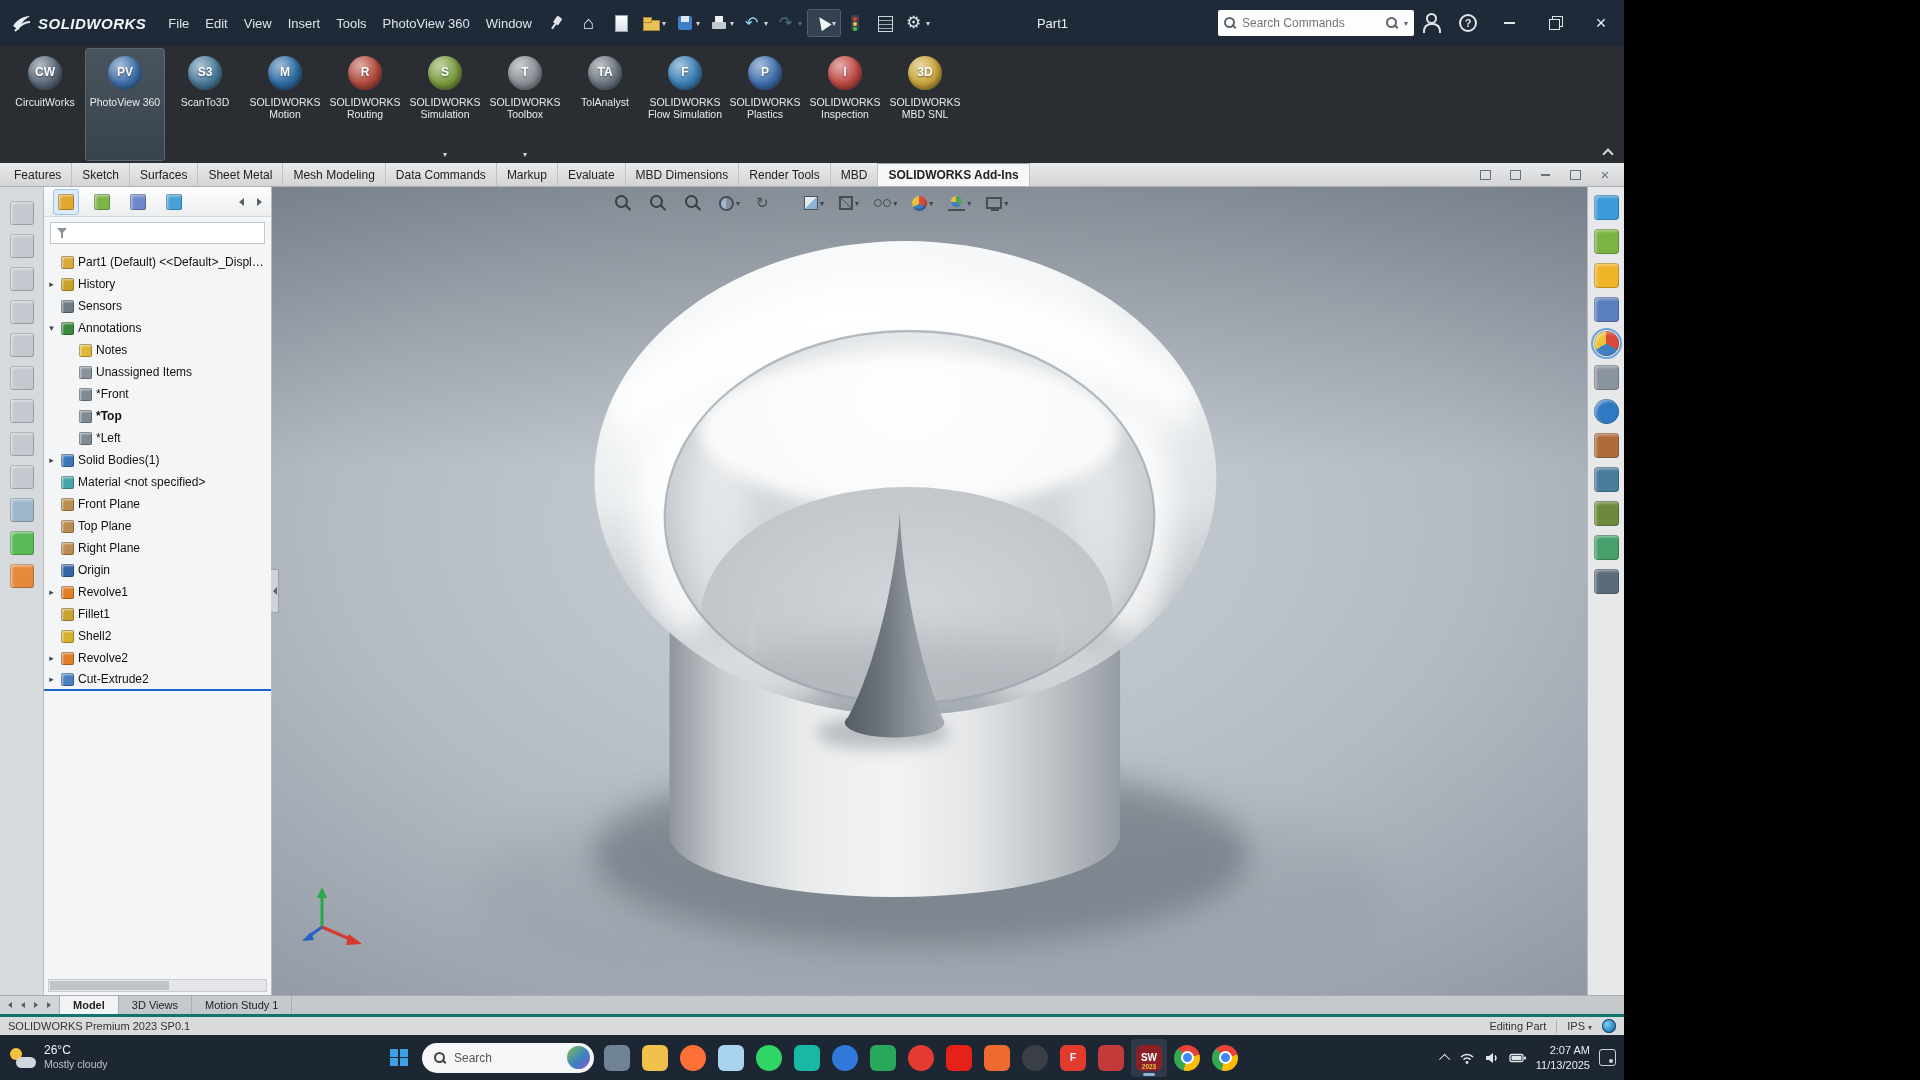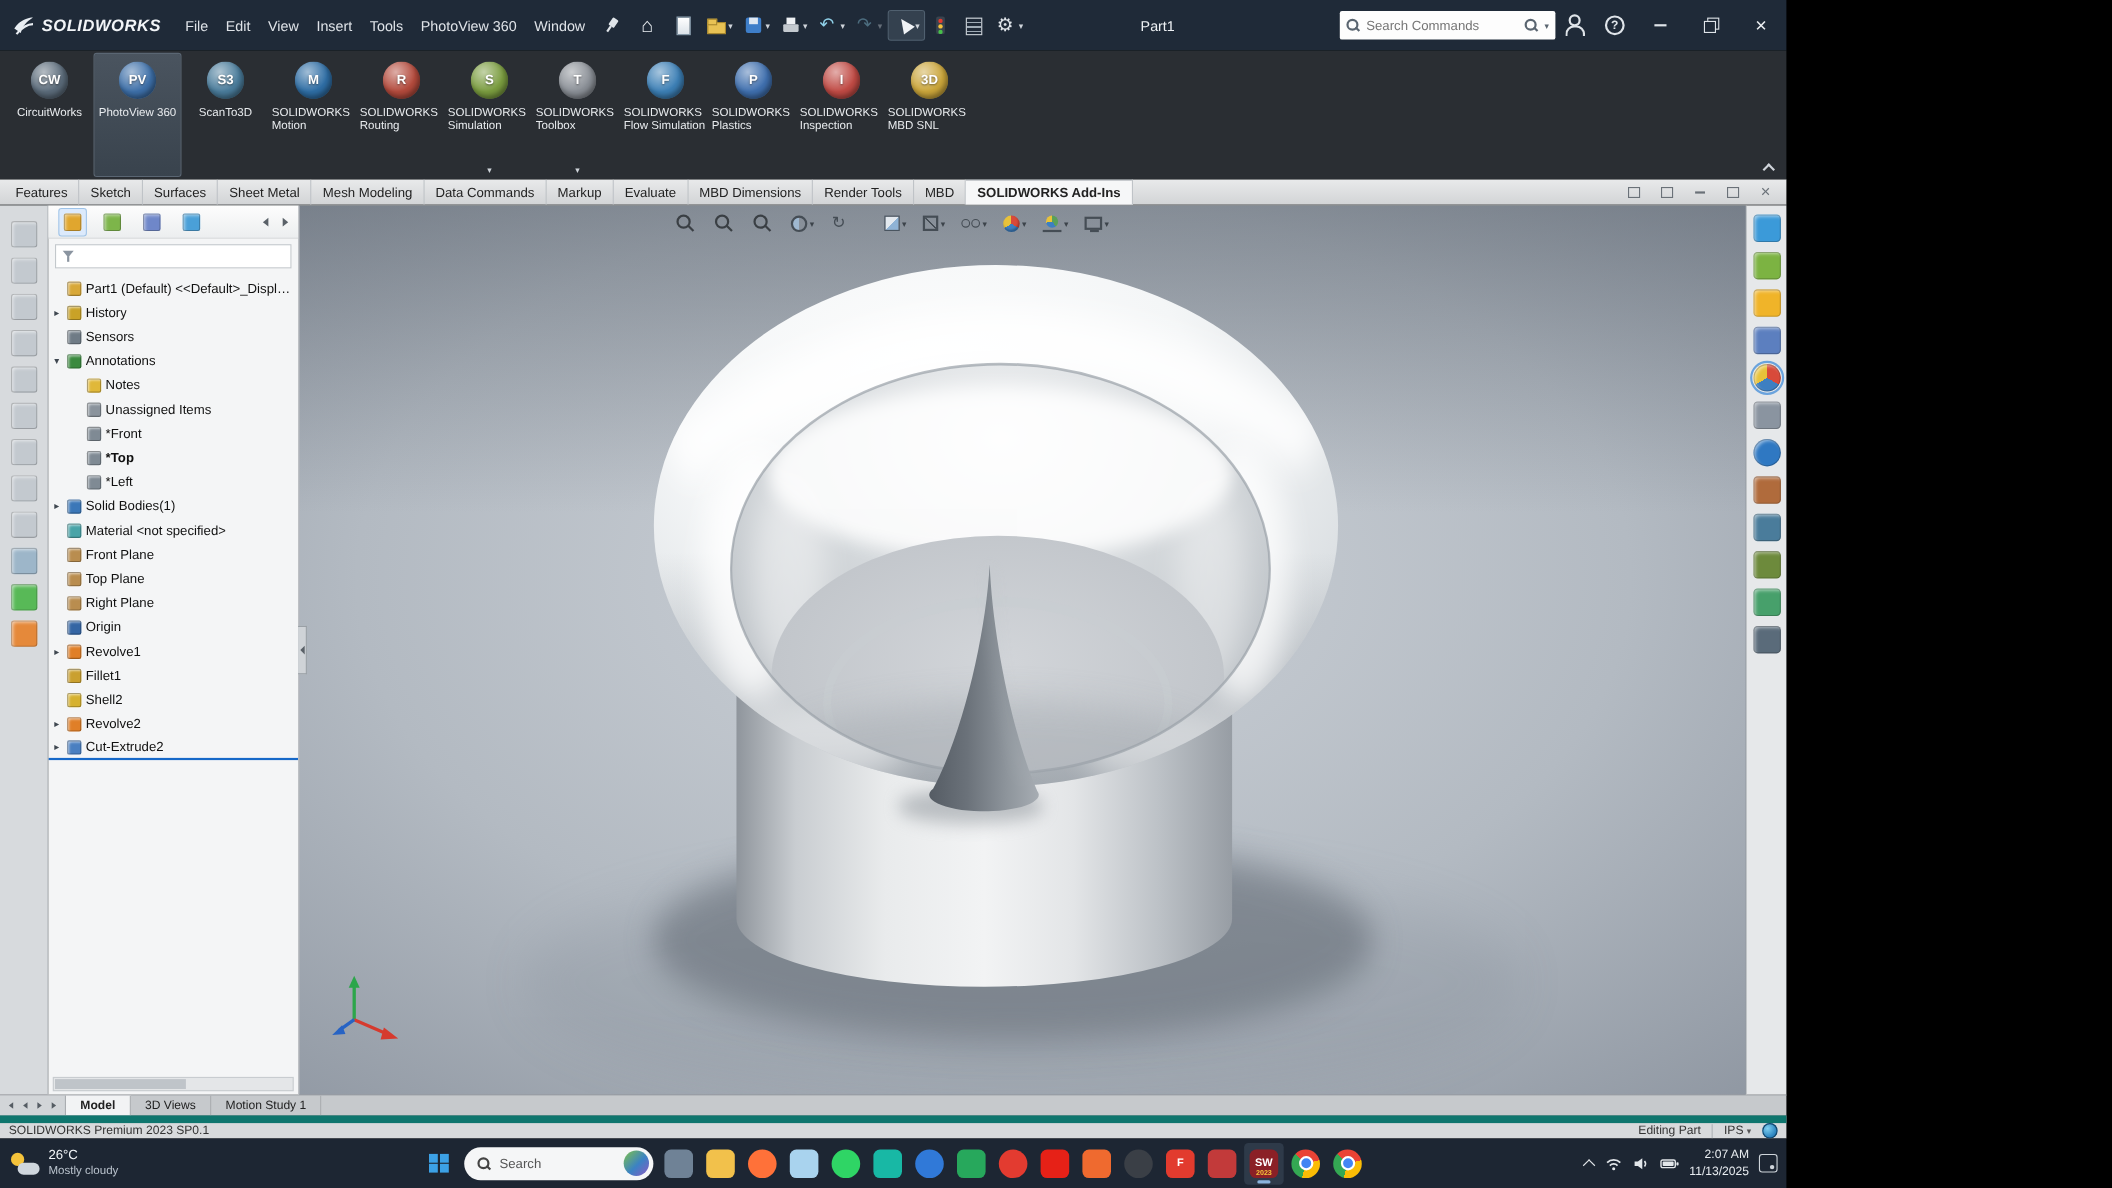--- a/index.html
+++ b/index.html
@@ -53,21 +53,21 @@
   .user-icon::after { content:""; position:absolute; width:14px; height:8px; border:2px solid #dfe4e9; border-bottom:none; border-radius:8px 8px 0 0; left:1px; bottom:0; }
   .help-icon { width:18px; height:18px; border:2px solid #dfe4e9; border-radius:50%; display:flex; align-items:center; justify-content:center; font-size:11px; font-weight:bold; color:#dfe4e9; }
   .win-btn { width:46px; height:46px; display:flex; align-items:center; justify-content:center; position:relative; }
   .wmin::before { content:""; width:11px; height:2px; background:#dfe4e9; }
   .wrestore::before { content:""; position:absolute; width:9px; height:9px; border:1.5px solid #dfe4e9; left:20px; top:16px; }
   .wrestore::after { content:""; position:absolute; width:9px; height:9px; border:1.5px solid #dfe4e9; background:#1f2a38; left:17px; top:19px; }
   .wclose::before { content:"×"; font-size:18px; color:#eef1f4; }
 
   
   .ribbon { height:117px; background:#2a2e33; display:flex; align-items:stretch; padding:3px 6px; gap:2px; flex:none; position:relative; }
-  .addin { width:78px; display:flex; flex-direction:column; align-items:center; padding-top:7px; color:#e8ebee; font-size:10.5px; line-height:1.15; border-radius:2px; position:relative; }
+  .addin { width:78px; display:flex; flex-direction:column; align-items:center; padding-top:7px; color:#e8ebee; font-size:10.5px; text-align:center; line-height:1.15; border-radius:2px; position:relative; }
   .addin.active { background:linear-gradient(#4a545f,#39434d); outline:1px solid #5a6673; }
   .addin-icon { width:34px; height:34px; border-radius:50%; margin-bottom:6px; flex:none;
                 background:radial-gradient(circle at 35% 28%, rgba(255,255,255,.55), rgba(255,255,255,0) 55%), var(--c, #666);
                 box-shadow:inset -2px -3px 5px rgba(0,0,0,.4); display:flex; align-items:center; justify-content:center; }
   .addin-icon i { font-style:normal; font-size:12px; font-weight:bold; color:#fff; text-shadow:0 1px 2px rgba(0,0,0,.5); }
   .addin-label { max-width:76px; }
   .addin-chev { position:absolute; bottom:1px; font-size:8px; color:#cfd4da; }
   .ribbon-collapse { position:absolute; right:10px; bottom:6px; width:12px; height:10px; }
   .ribbon-collapse::before { content:""; position:absolute; width:6px; height:6px; border-left:2px solid #cfd4da; border-top:2px solid #cfd4da; transform:rotate(45deg); left:2px; top:3px; }
 
@@ -153,21 +153,21 @@
   .bottomtabs { height:19px; background:#c6c9cc; display:flex; align-items:stretch; border-top:1px solid #a9adb1; flex:none; }
   .bt-nav { display:flex; align-items:center; gap:3px; padding:0 5px; background:#d2d5d8; border-right:1px solid #aaadb1; }
   .bt-arrow { width:10px; height:12px; display:flex; align-items:center; justify-content:center; }
   .bt-l::before { content:""; border-top:3.5px solid transparent; border-bottom:3.5px solid transparent; border-right:4.5px solid #555c63; }
   .bt-r::before { content:""; border-top:3.5px solid transparent; border-bottom:3.5px solid transparent; border-left:4.5px solid #555c63; }
   .btabs { display:flex; align-items:stretch; }
   .btab { padding:0 13px; font-size:11px; color:#222; border-right:1px solid #aaadb1; display:flex; align-items:center; white-space:nowrap; }
   .btab.active { background:#f2f3f4; font-weight:bold; }
 
   
-  .statusbar { height:21px; background:#d8dadc; border-top:7px solid #0f766e; display:flex; align-items:center; font-size:11px; color:#333; padding:0 8px; gap:10px; flex:none; }
+  .statusbar { height:21px; background:#d8dadc; border-top:3px solid #0f766e; display:flex; align-items:center; font-size:11px; color:#333; padding:0 8px; gap:10px; flex:none; }
   .sb-spacer { flex:1; }
   .sb-div { width:1px; height:13px; background:#aeb2b6; }
   .sb-chev { font-size:8px; color:#555; margin-left:3px; }
   .globe { width:14px; height:14px; border-radius:50%; background:radial-gradient(circle at 35% 35%,#7fd0f0,#2e86c1 60%,#1b5e93); box-shadow:inset 0 0 0 1px #14466b; }
 
   
   .taskbar { height:45px; background:#1d2633; display:flex; align-items:center; color:#fff; padding:0 10px; position:relative; flex:none; }
   .weather { position:absolute; left:8px; display:flex; align-items:center; gap:8px; }
   .w-icon { width:28px; height:24px; position:relative; }
   .w-sun { position:absolute; width:12px; height:12px; border-radius:50%; background:#f5c33b; left:2px; top:2px; }
@@ -331,20 +331,27 @@
         </span>
         <span class="addin-label">SOLIDWORKS Simulation</span>
         <span class="addin-chev">▾</span>
       </div>
       <div class="addin">
         <span class="addin-icon" style="--c: #8a8f96;">
           <i>T</i>
         </span>
         <span class="addin-label">SOLIDWORKS Toolbox</span>
         <span class="addin-chev">▾</span>
+      </div>
+      <div class="addin">
+        <span class="addin-icon" style="--c: #6d7782;">
+          <i>TA</i>
+        </span>
+        <span class="addin-label">TolAnalyst</span>
+        <span class="addin-chev"></span>
       </div>
       <div class="addin">
         <span class="addin-icon" style="--c: #3c7fb5;">
           <i>F</i>
         </span>
         <span class="addin-label">SOLIDWORKS Flow Simulation</span>
         <span class="addin-chev"></span>
       </div>
       <div class="addin">
         <span class="addin-icon" style="--c: #3f6fae;">

